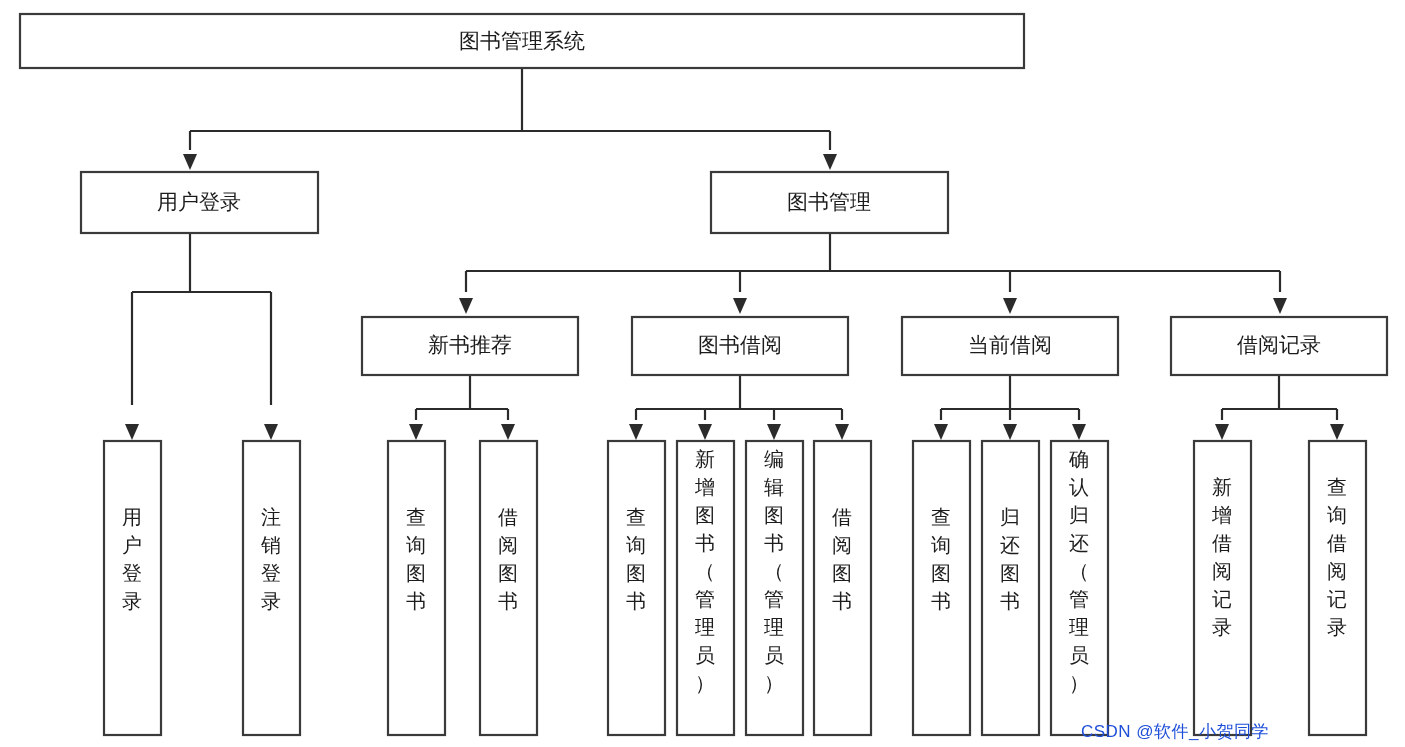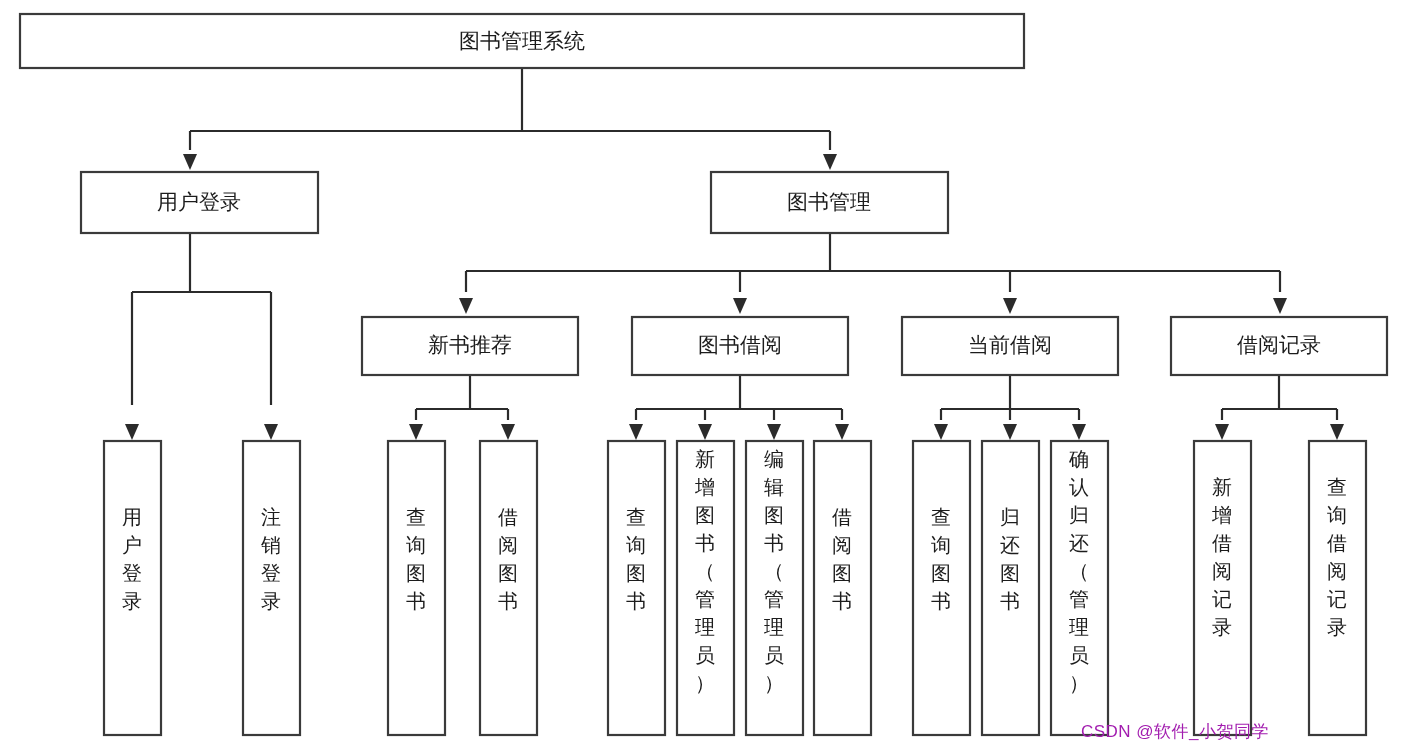--- a/index.html
+++ b/index.html
@@ -54,21 +54,21 @@
     fill: #1c1c1c;
     font-size: 20px;
     text-anchor: middle;
   }
   .watermark {
     position: absolute;
     right: 8px;
     bottom: 4px;
     font-family: "Liberation Sans", "DejaVu Sans", sans-serif;
     font-size: 17px;
-    color: #a21caf;
+    color: #1d4ed8;
     white-space: nowrap;
     letter-spacing: 0.5px;
     margin-top: 20px;
   }
 </style>
 </head>
 <body>
 
 <div id="diagram-root">
 

